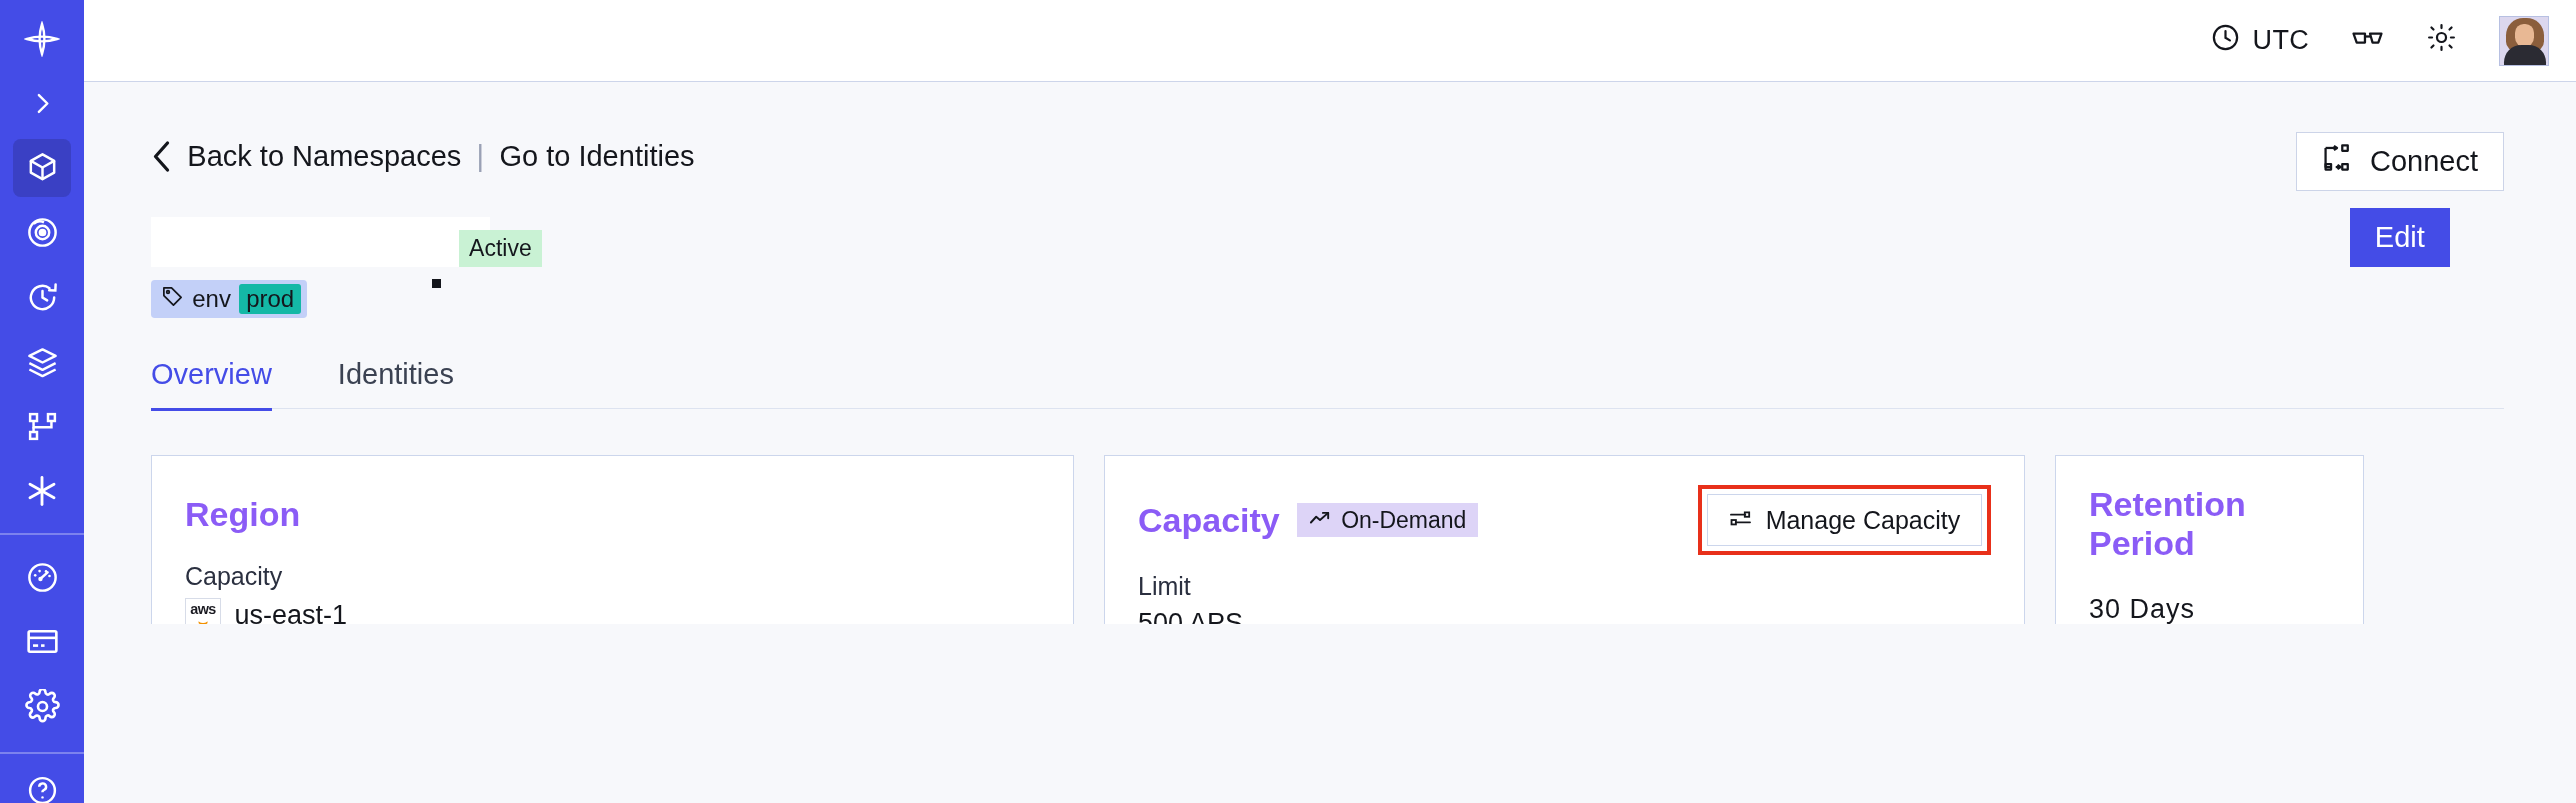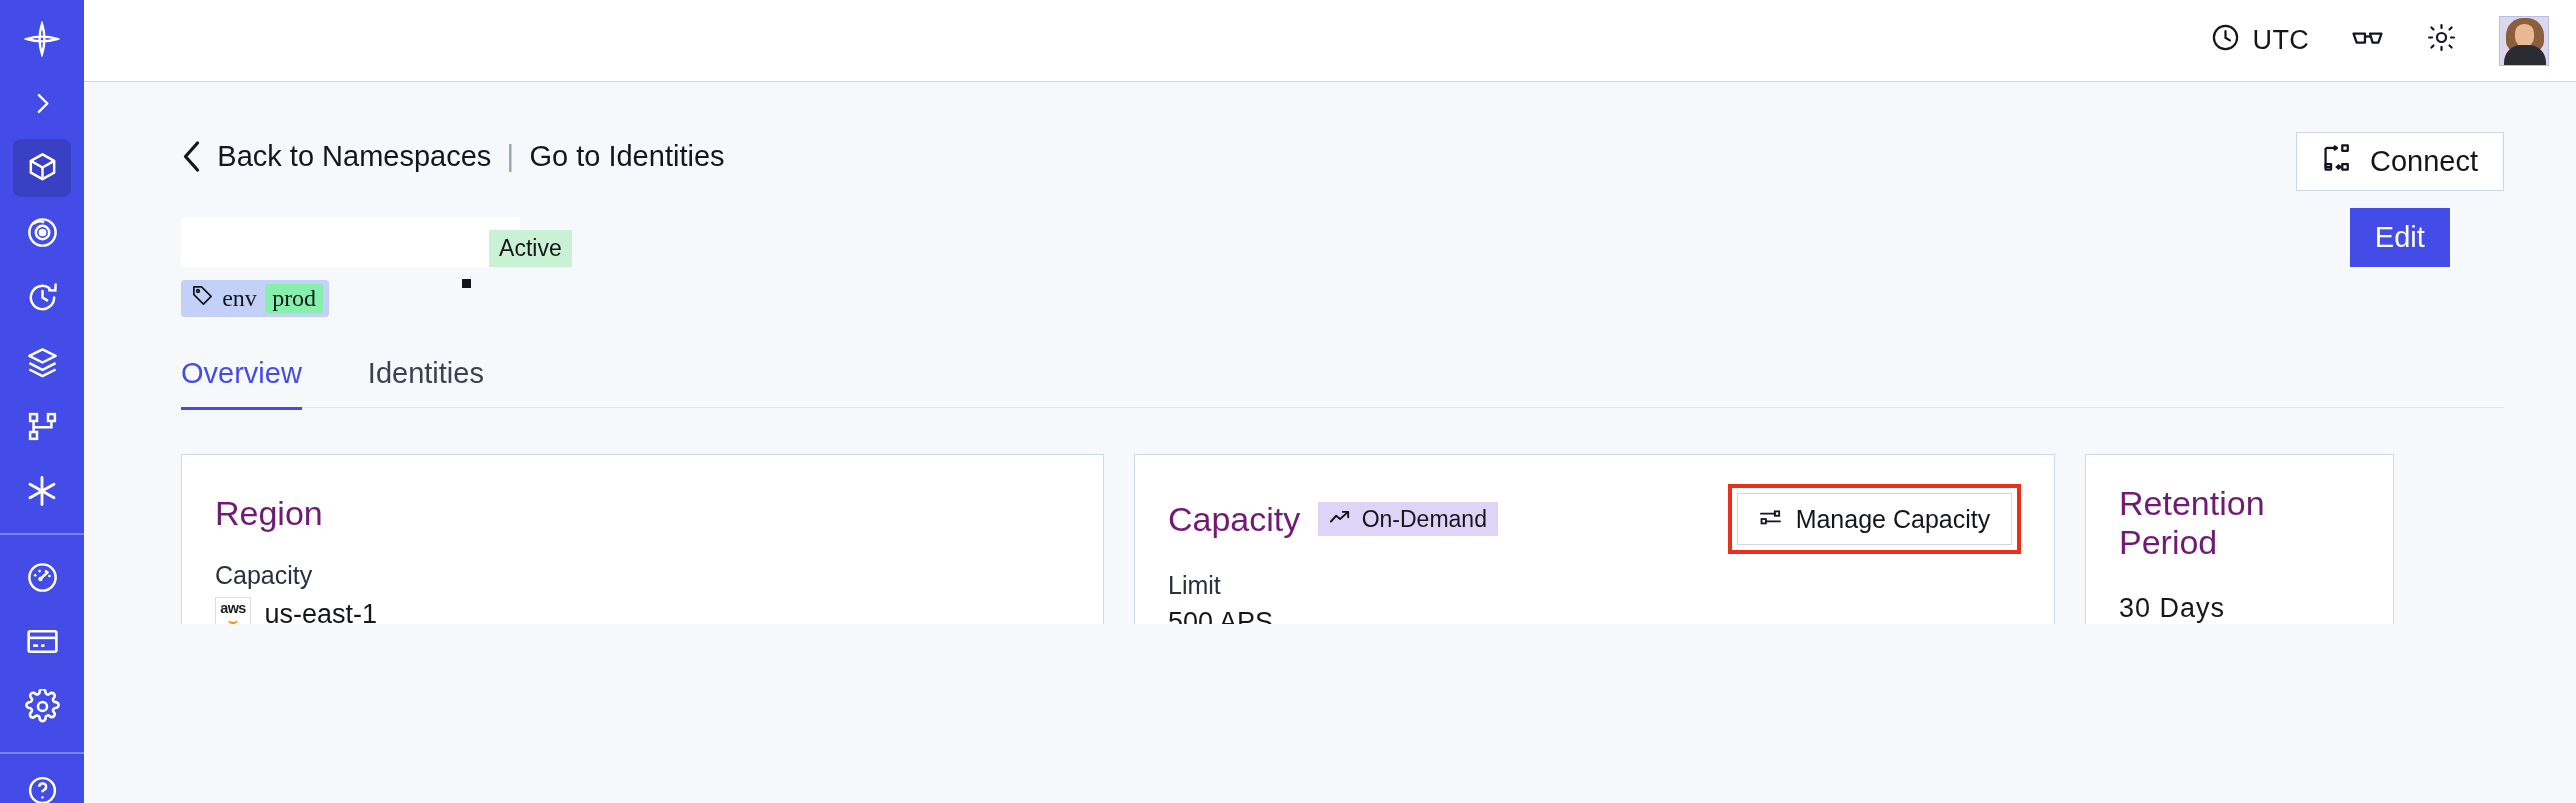--- a/index.html
+++ b/index.html
@@ -70,21 +70,21 @@
   .avatar .face {
     position: absolute; left: 15.3px; top: 7.7px; width: 19px; height: 23px;
     background: #e8b894; border-radius: 9.6px 9.6px 10.5px 10.5px;
   }
   .avatar .body {
     position: absolute; left: 3.8px; bottom: -3.8px; width: 42px; height: 23px;
     background: #2b2b33; border-radius: 17.3px 17.3px 0 0;
   }
 
   .content { flex: 1 1 auto; background: #f7f8fb; padding: 0 0 0 0; overflow: hidden; }
-  .inner { padding-left: 97px; padding-right: 72px; }
+  .inner { padding-left: 67px; padding-right: 72px; }
 
   
   .breadcrumb {
     display: flex; align-items: center; gap: 15.3px;
     margin-top: 58px;
     font-size: 29px; color: #14161c;
   }
   .chev-back { width: 21px; height: 33px; display:block; }
   .bc-link { cursor: pointer; }
   .bc-sep { color: #9aa1b5; font-weight: 300; font-size: 29px; }
@@ -119,24 +119,24 @@
     padding: 0 25px; height: 59px; font-size: 29px; cursor: pointer;
     font-family: "Liberation Sans", sans-serif;
   }
 
   
   .tag-row { margin-top: 13.4px; display: flex; }
   .tag-chip {
     display: inline-flex; align-items: center;
     background: #c3d0f8; border-radius: 3.8px;
     padding: 3.8px 5.8px 3.8px 9.6px; gap: 8.6px;
-    font-size: 24px; color: #14161c; font-family: Liberation Serif, serif;
+    font-size: 24px; color: #14161c;
   }
   .tag-chip .tag-val {
-    background: #86efac; padding: 1px 6.7px; border-radius: 2.9px;
+    background: #14b8a6; padding: 1px 6.7px; border-radius: 2.9px;
   }
 
   
   .tabs {
     display: flex; gap: 16px; margin-top: 40px;
     border-bottom: 1.9px solid #dde3f0;
   }
   .tab {
     font-size: 29px; color: #3b4252; padding: 0 0 17.3px 0;
     margin-right: 50px; cursor: pointer;
@@ -147,21 +147,21 @@
   
   .cards { display: flex; gap: 30px; margin-top: 46px; }
   .card {
     background: #ffffff; border: 1.9px solid #ccd6ec;
     min-height: 201px; padding: 29px 33px;
   }
   .card-region { width: 923px; flex: 0 0 923px; }
   .card-capacity { width: 921px; flex: 0 0 921px; }
   .card-retention { width: 309px; flex: 0 0 309px; }
   .card-head { display: flex; align-items: center; min-height: 59px; }
-  .card-title { font-size: 34px; color: #701a75; font-weight: 400; }
+  .card-title { font-size: 34px; color: #8b5cf6; font-weight: 700; }
   .card-head .right { margin-left: auto; }
   .btn-card {
     display: inline-flex; align-items: center; gap: 13.4px;
     background: #ffffff; border: 1.9px solid #ccd6ec;
     padding: 0 21px; height: 52px; font-size: 25px; color: #14161c;
     cursor: pointer; font-family: "Liberation Sans", sans-serif;
   }
   .hl-wrap {
     border: 4.8px solid #e8301a; padding: 4.8px; display: inline-flex;
   }

